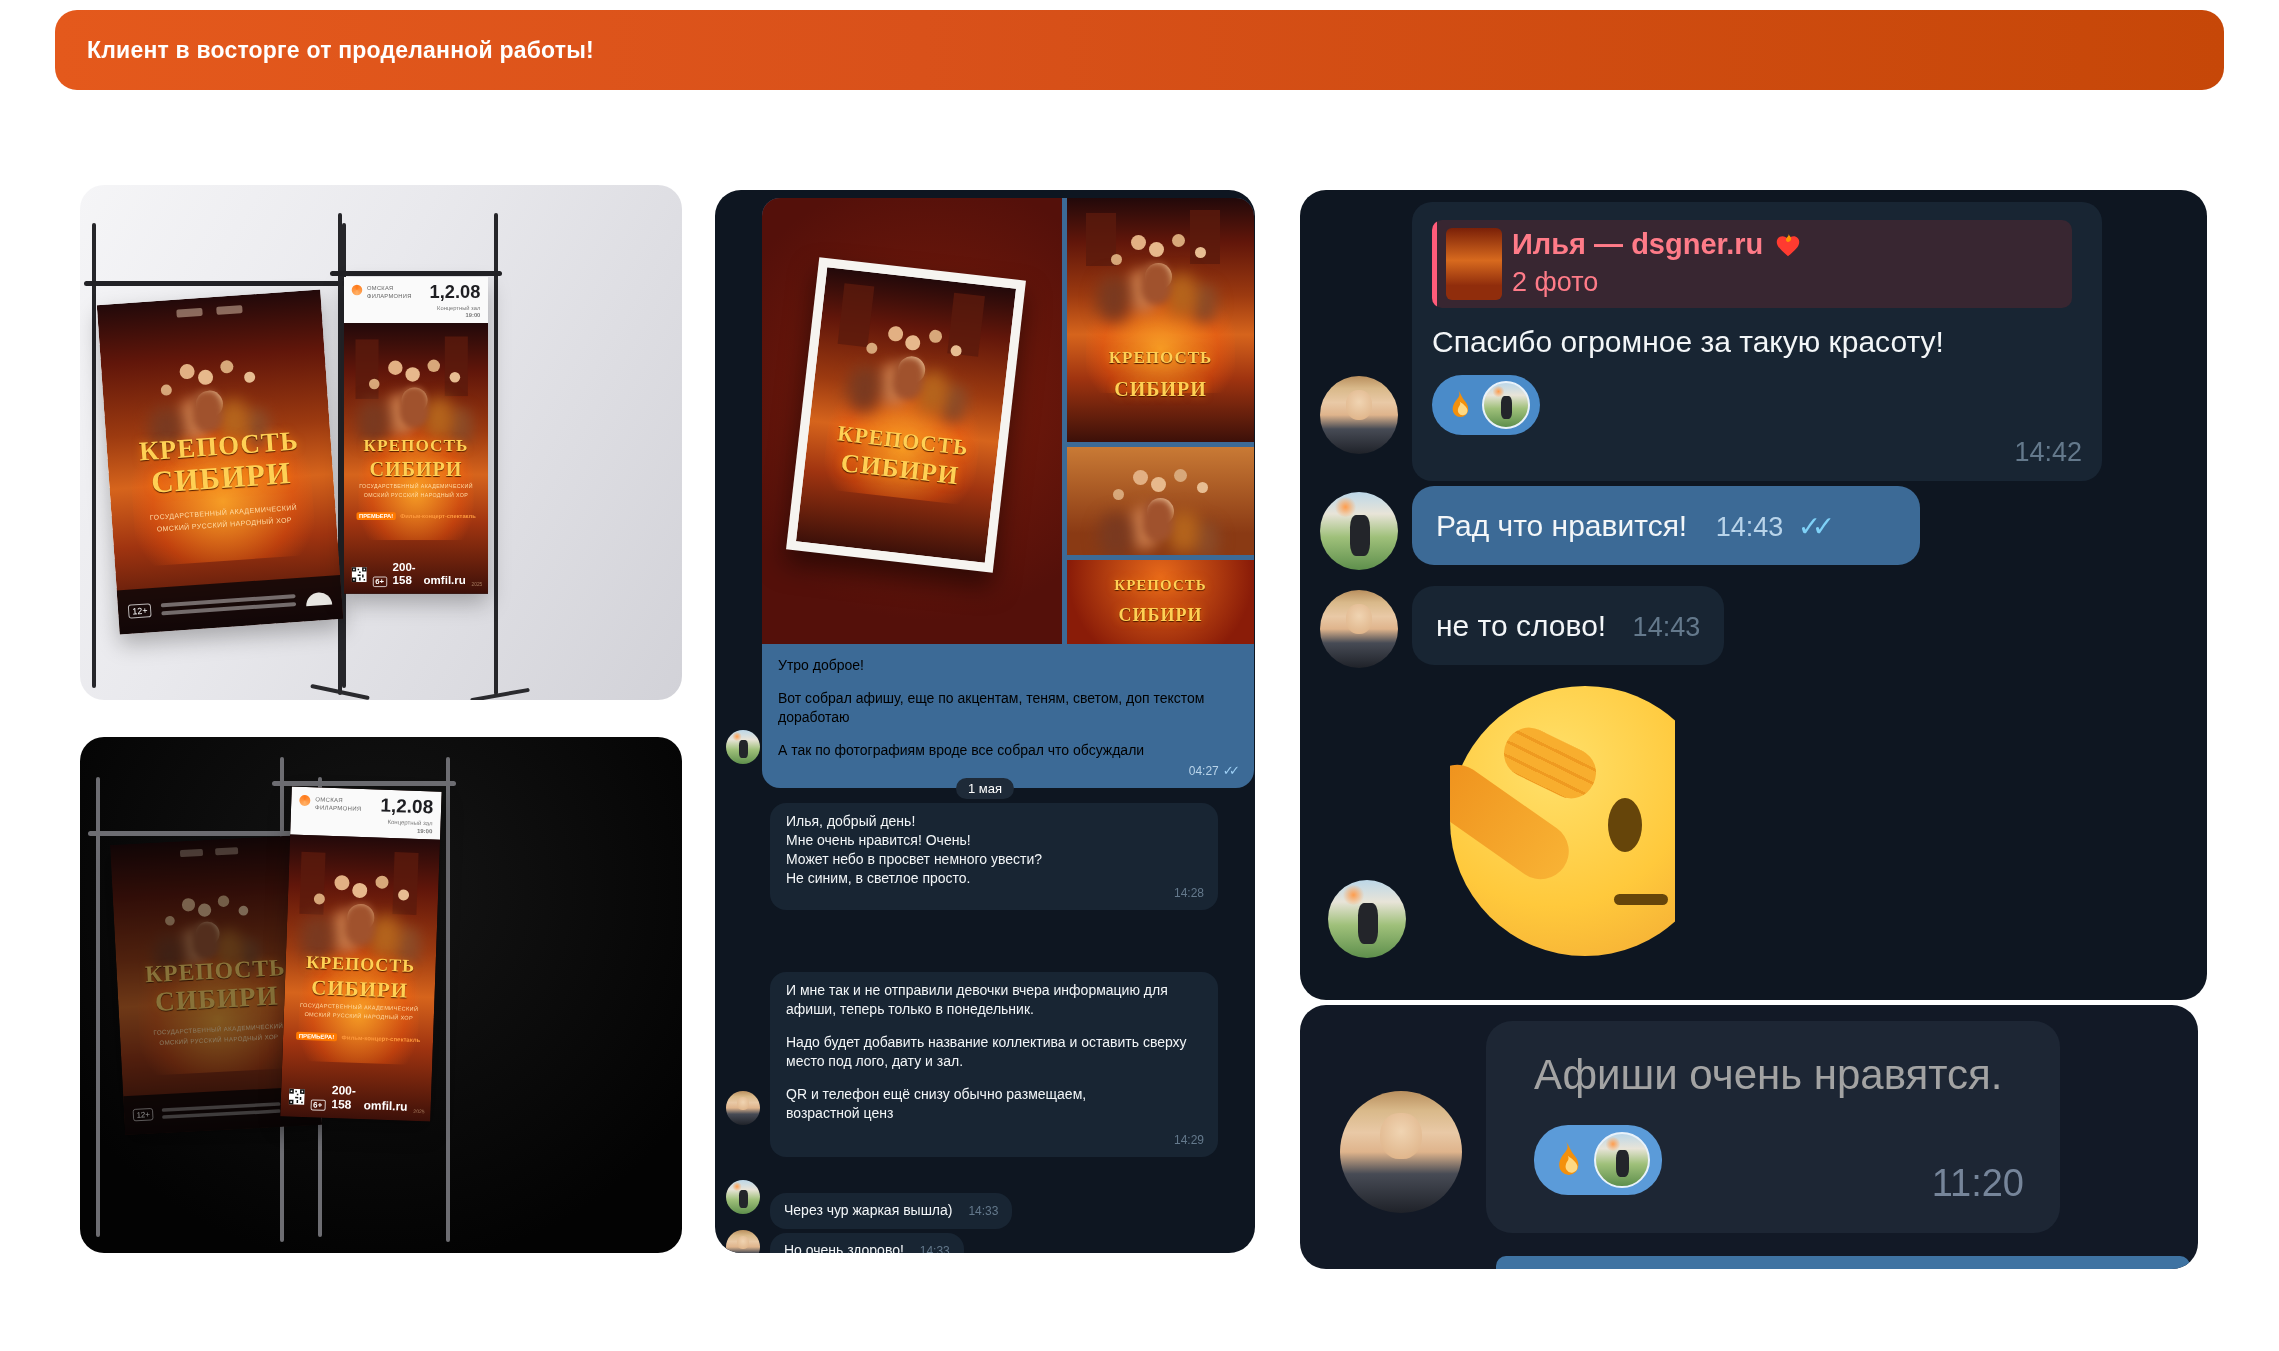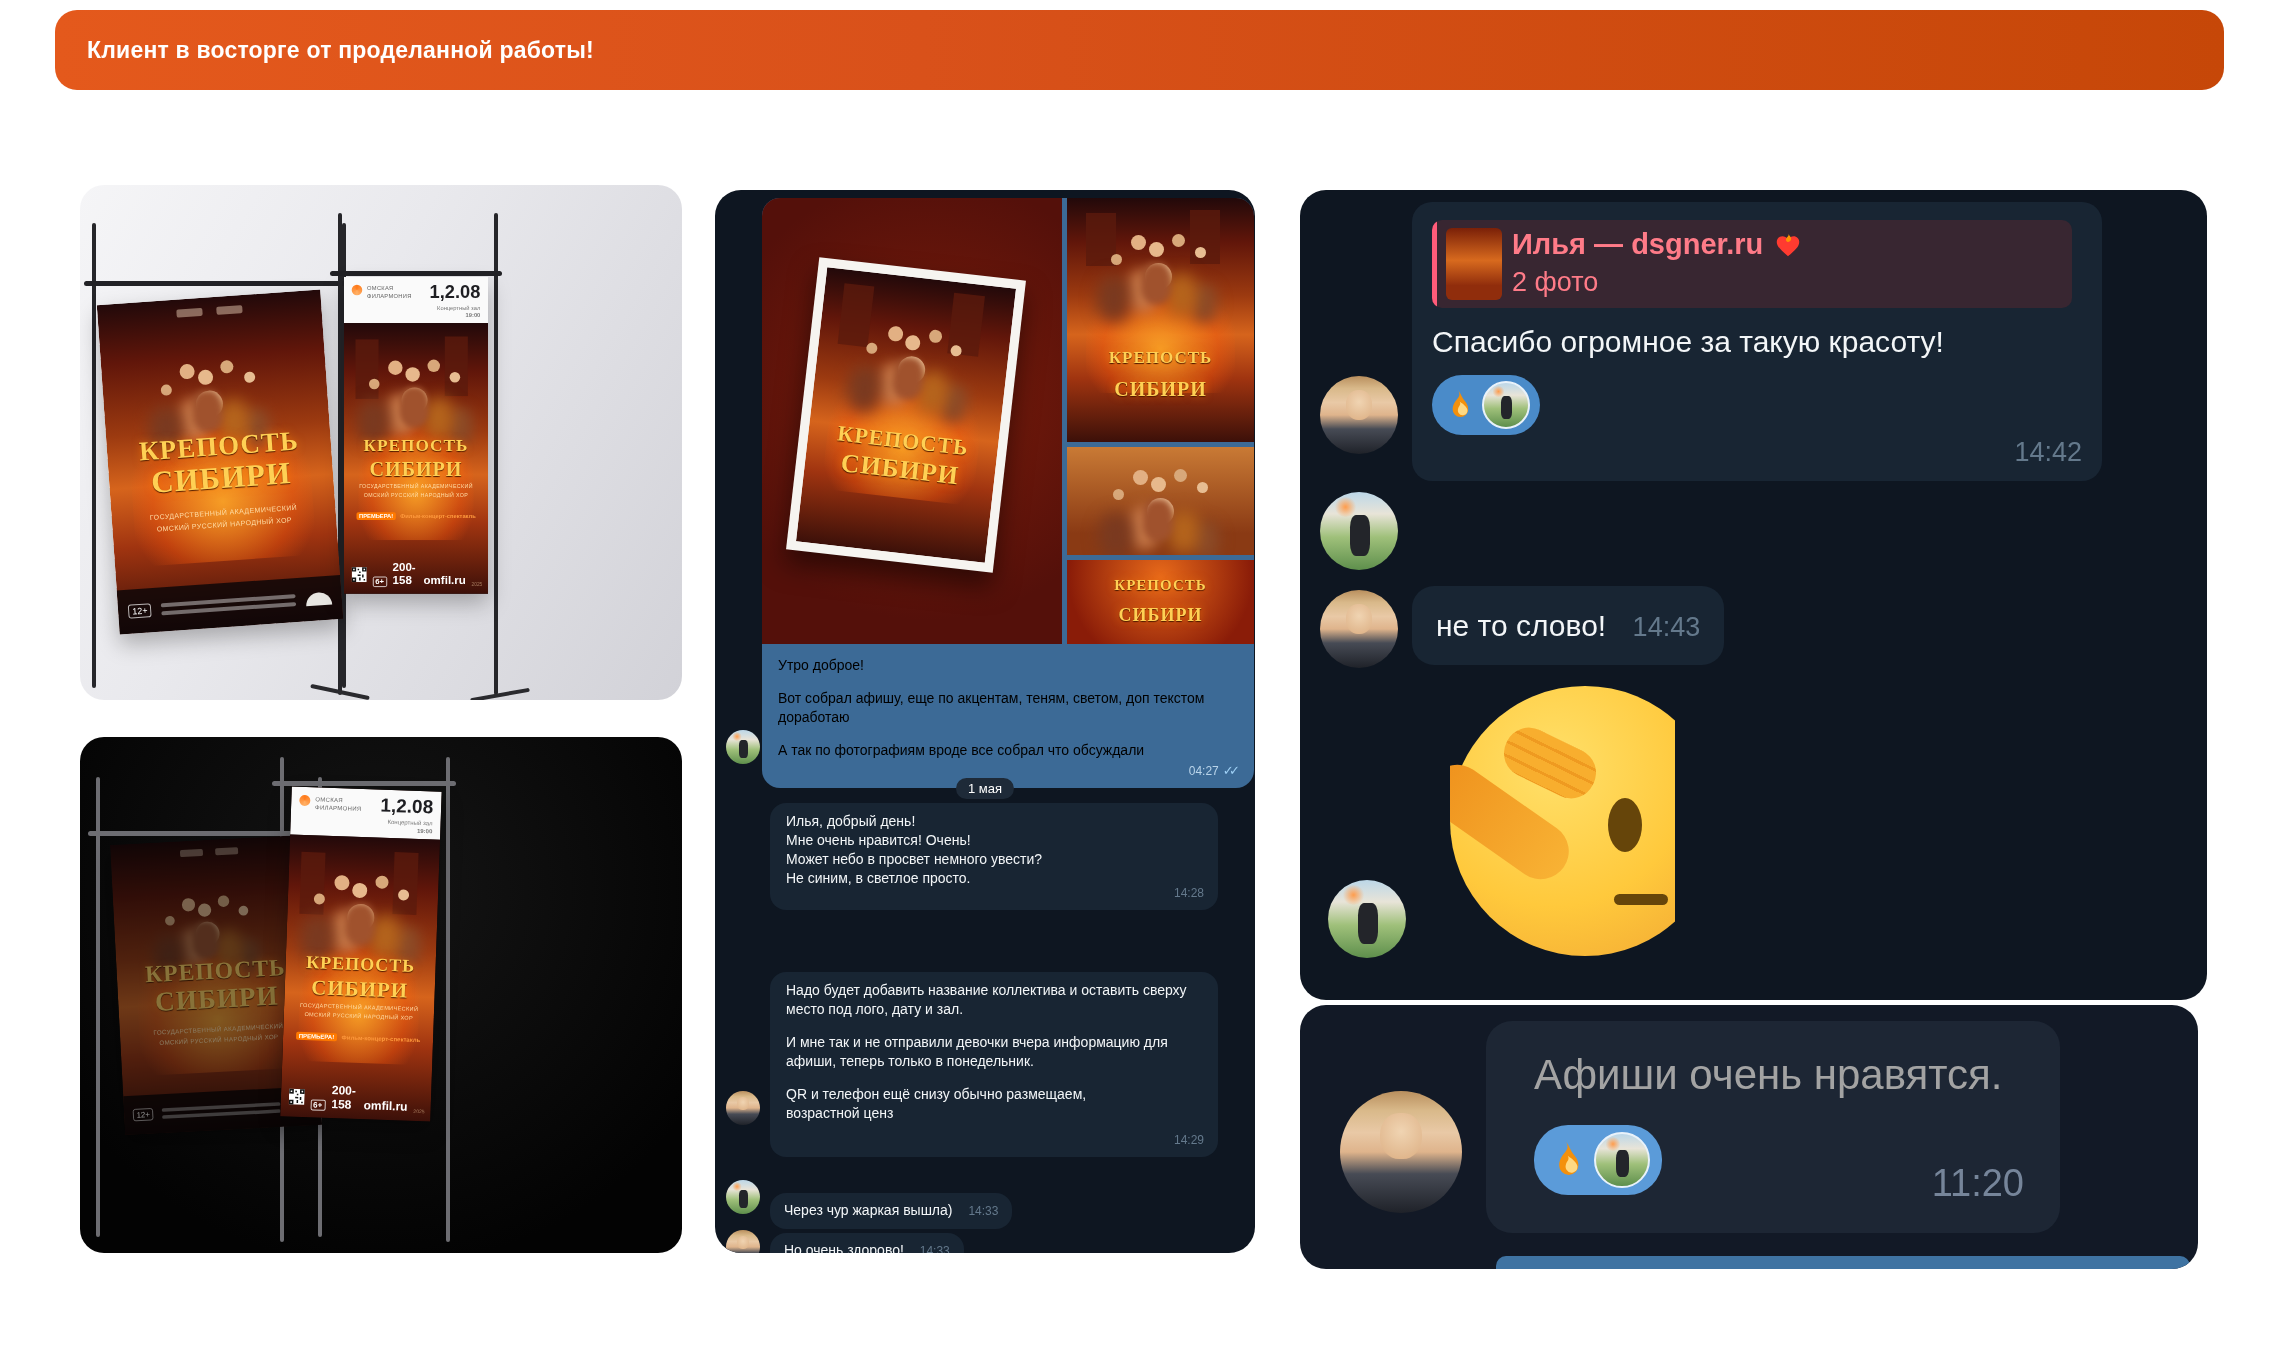--- a/index.html
+++ b/index.html
@@ -316,22 +316,22 @@
 
     <div class="bubble in msg-text" style="left:55px;top:613px;width:416px;padding:9px 16px 22px 16px;">
       <div>Илья, добрый день!</div>
       <div>Мне очень нравится! Очень!</div>
       <div>Может небо в просвет немного увести?</div>
       <div>Не синим, в светлое просто.</div>
       <span class="stamp time">14:28</span>
     </div>
 
     <div class="bubble in msg-text" style="left:55px;top:782px;width:416px;padding:9px 16px 20px 16px;">
+      <p>И мне так и не отправили девочки вчера информацию для афиши, теперь только в понедельник.</p>
       <p>Надо будет добавить название коллектива и оставить сверху место под лого, дату и зал.</p>
-      <p>И мне так и не отправили девочки вчера информацию для афиши, теперь только в понедельник.</p>
       <p style="margin-right:40px;">QR и телефон ещё снизу обычно размещаем, возрастной ценз</p>
       <span class="stamp time">14:29</span>
     </div>
     <div class="avatar av-client" style="left:11px;top:901px;width:34px;height:34px;"></div>
 
     <div class="avatar av-designer" style="left:11px;top:990px;width:34px;height:34px;"></div>
 
     <div class="bubble in msg-text" style="left:55px;top:1003px;padding:8px 14px;white-space:nowrap;">
       <span>Через чур жаркая вышла)</span>
       <span class="time" style="margin-left:12px;">14:33</span>
@@ -365,20 +365,25 @@
         <svg class="flame" width="34" height="34" viewBox="0 0 24 24">
             <path fill="#f4900c" d="M11.5 1.5c2.2 4-0.6 5.6-2 7.8C8.2 11.2 7.5 13 7.5 15a5.5 5.5 0 0 0 11 0c0-2.8-1.4-4.5-2.7-6.1C14.3 7 13.6 4.6 11.5 1.5z"></path>
             <path fill="#ffd983" d="M12.4 9.6c1.3 2.1-.4 3.1-.9 4.5-.4 1.2-.5 2.3.2 3.5a3.4 3.4 0 0 0 6.3-1.7c-.1-1.5-.9-2.4-1.9-3.4-1.1-1.2-2.1-1.6-3.7-2.9z"></path>
           </svg>
         <span class="reactav av-designer"></span>
       </div>
       <span class="stamp" style="right:20px;bottom:13px;"><span class="time" style="font-size:27px;">14:42</span></span>
     </div>
 
     <div class="avatar av-designer" style="left:20px;top:302px;width:78px;height:78px;"></div>
+    <div class="bubble out" style="left:112px;top:296px;width:460px;padding:20px 24px;border-radius:22px;">
+      <span class="bigmsg">Рад что нравится!</span>
+      <span class="time" style="font-size:27px;margin-left:24px;">14:43</span>
+      <span class="ticks" style="font-size:28px;color:#7fd1f7;margin-left:10px;">✓✓</span>
+    </div>
 
     <div class="avatar av-client" style="left:20px;top:400px;width:78px;height:78px;"></div>
     <div class="bubble in" style="left:112px;top:396px;padding:20px 24px;border-radius:22px;white-space:nowrap;">
       <span class="bigmsg">не то слово!</span>
       <span class="time" style="font-size:27px;margin-left:22px;">14:43</span>
     </div>
 
     <div class="sticker" style="left:150px;top:496px;width:225px;height:272px;">
       <div class="salute-face"></div>
       <div class="salute-eye"></div>

